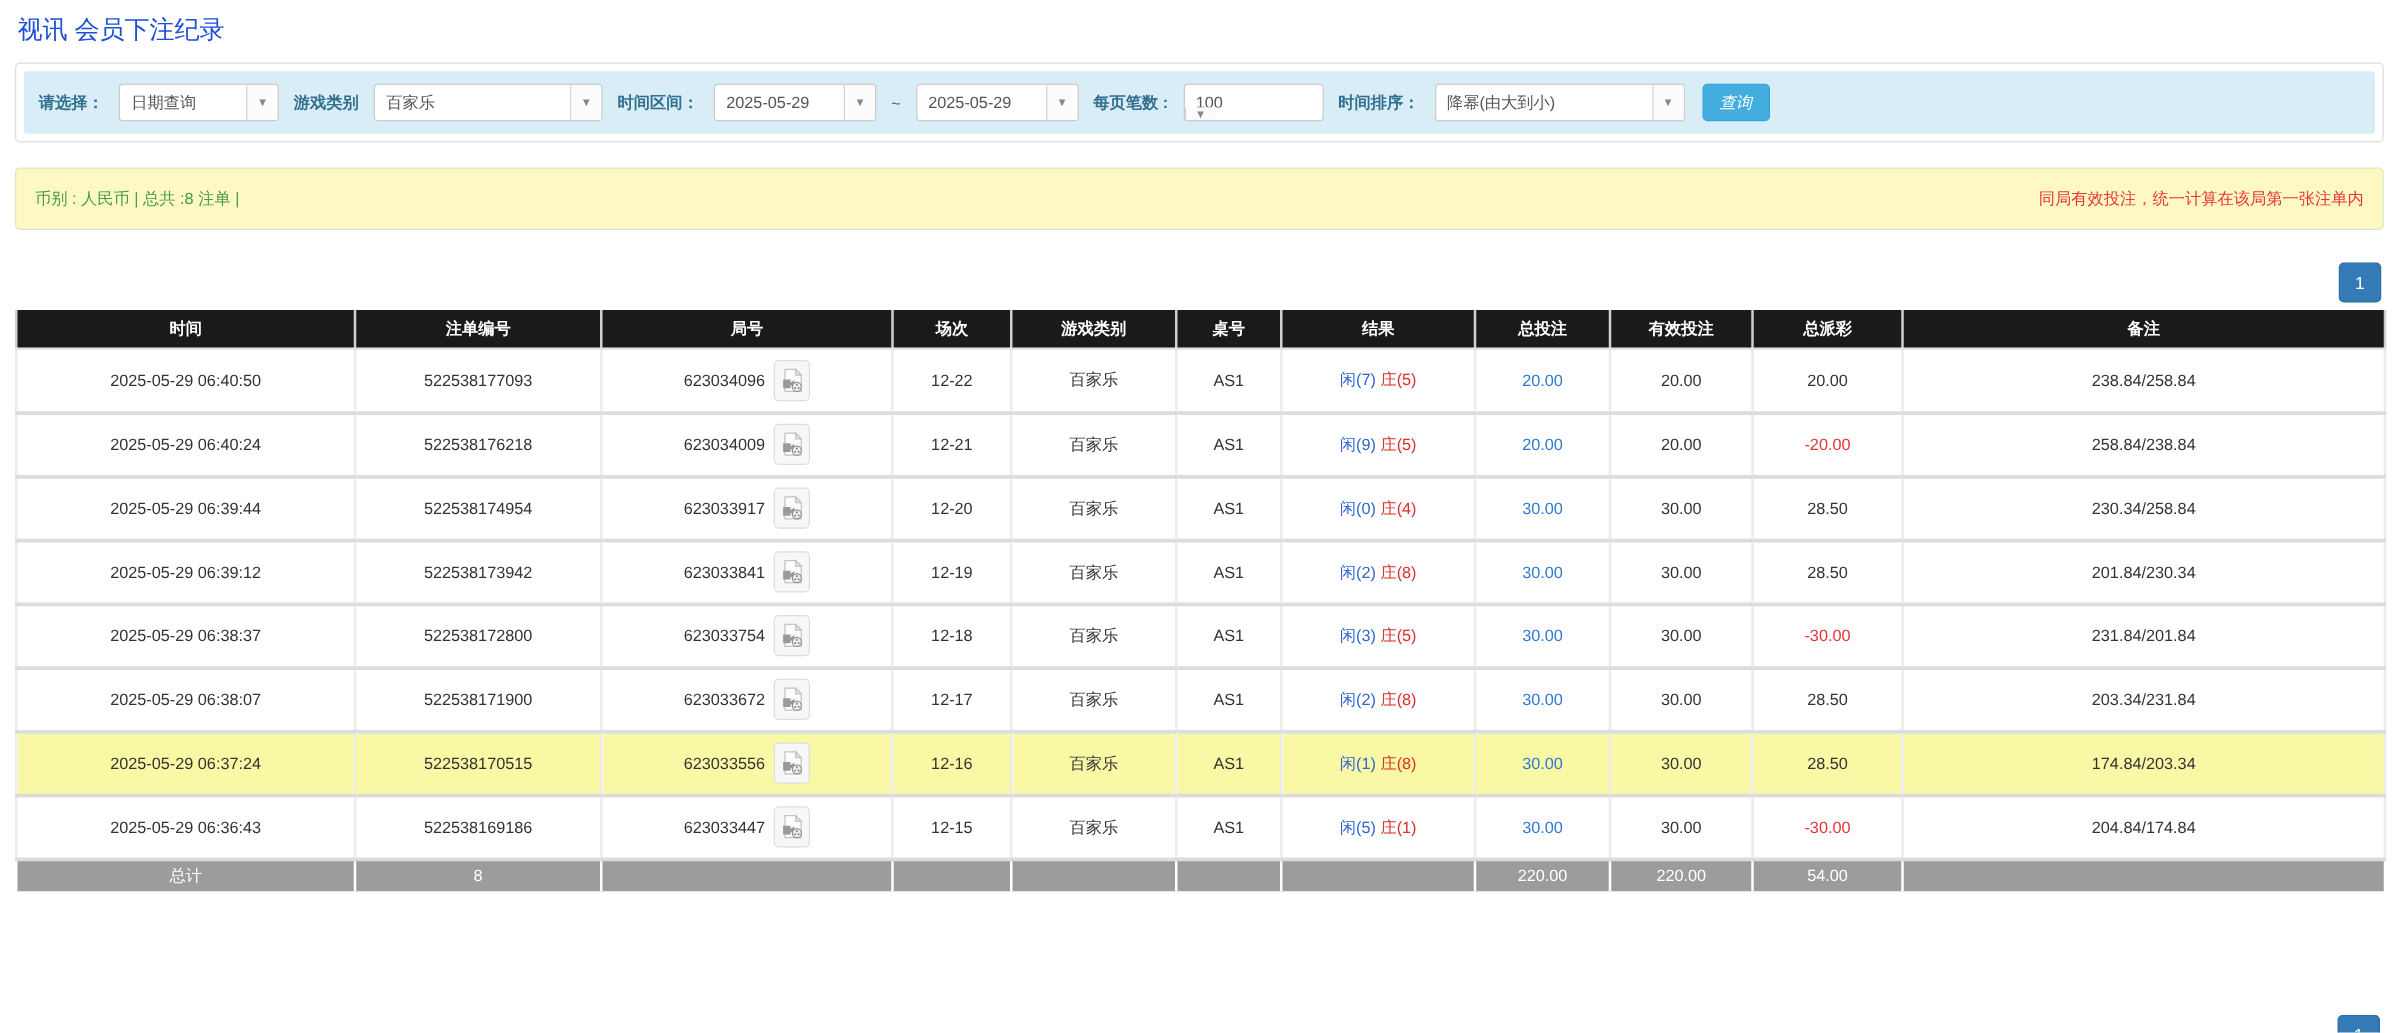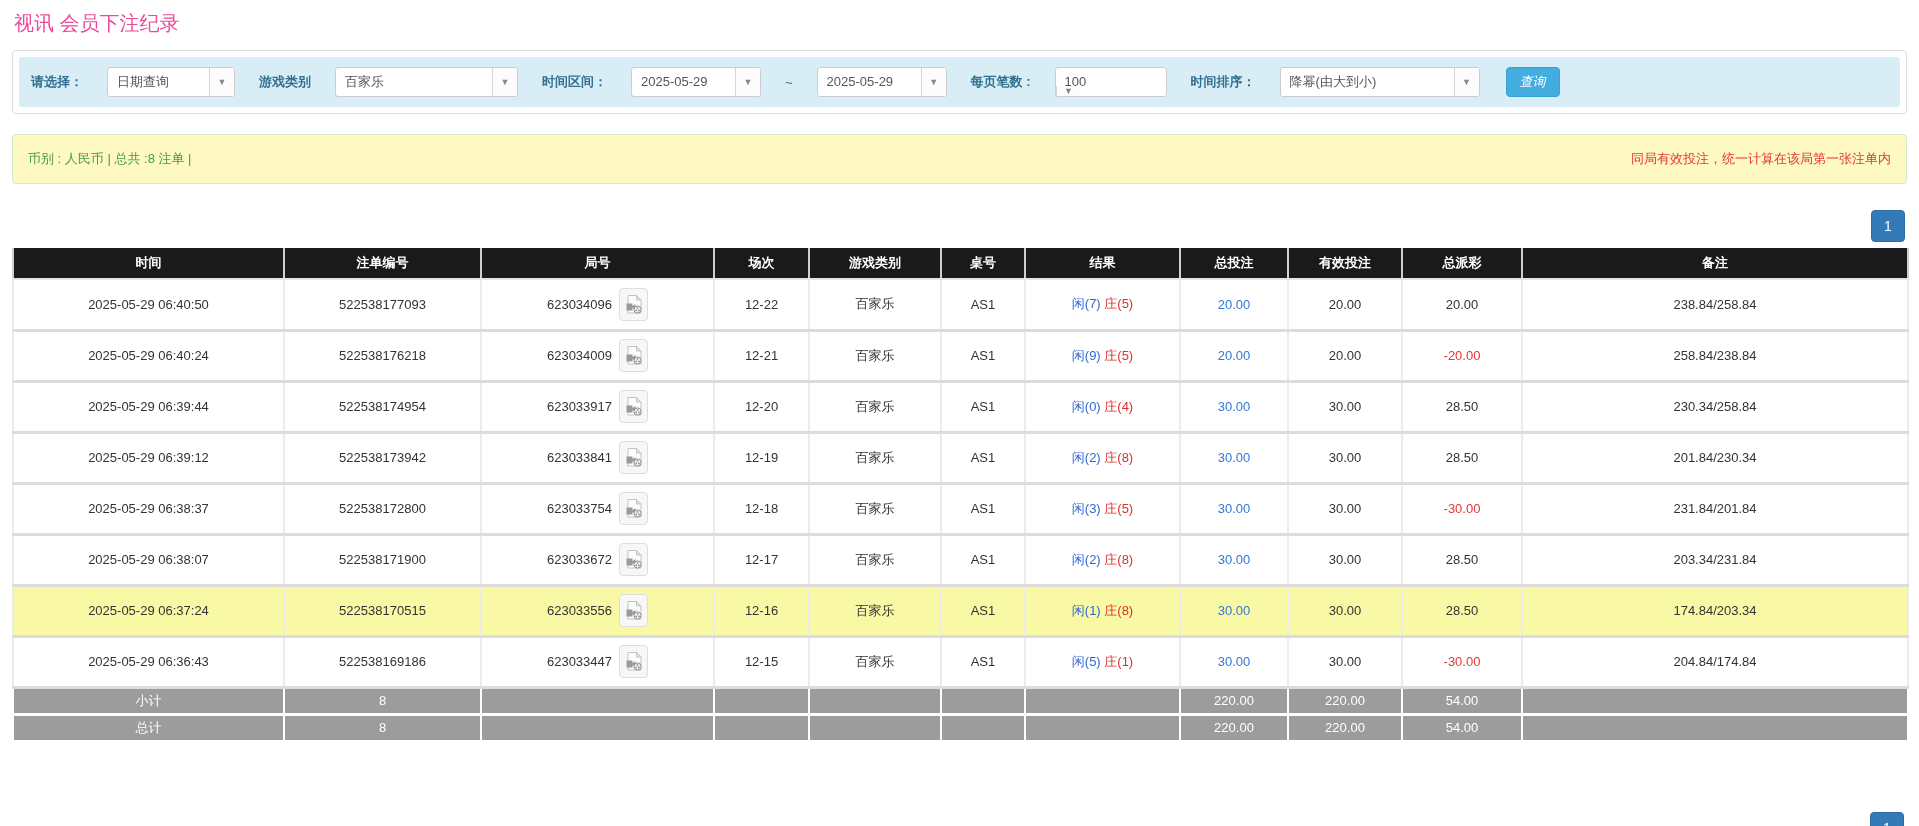--- a/index.html
+++ b/index.html
@@ -2,29 +2,29 @@
 <html><head>
 <meta charset="utf-8">
 <style>
   * { box-sizing: border-box; }
   html,body { margin:0; padding:0; }
   body {
     width:1919px; height:826px; overflow:hidden; position:relative;
     background:#fff; font-family:"Liberation Sans","DejaVu Sans",sans-serif;
     color:#333;
   }
-  .page-title { font-size:20px; font-weight:500; color:#ec4899; margin:10px 0 13px 14px; }
+  .page-title { font-size:20px; font-weight:500; color:#1d4ed8; margin:10px 0 13px 14px; }
 
   
   .panel {
     margin:0 12px; border:1px solid #ddd; border-radius:4px; background:#fff; padding:6px;
   }
   .filter-bar {
     background:#d9edf7; border-radius:3px; padding:10px 12px;
-    display:flex; align-items:center; gap:24px; white-space:nowrap;
+    display:flex; align-items:center; gap:12px; white-space:nowrap;
   }
   .flabel { font-size:13px; font-weight:bold; color:#31708f; }
   .combo {
     display:inline-flex; align-items:stretch; height:30px; background:#fff;
     border:1px solid #ccc; border-radius:3px; overflow:hidden; cursor:pointer;
   }
   .combo-text { font-size:13px; color:#555; line-height:28px; padding:0 9px; flex:1 1 auto; overflow:hidden; }
   .combo-arrow {
     width:25px; border-left:1px solid #d5d5d5; background:#fcfcfc; color:#888;
     display:flex; align-items:center; justify-content:center; font-size:9px;
@@ -372,41 +372,28 @@
         <td>AS1</td>
         <td><span class="res-player">闲(5)</span> <span class="res-banker">庄(1)</span></td>
         <td><a class="bet-link" href="#">30.00</a></td>
         <td>30.00</td>
         <td class="neg">-30.00</td>
         <td>204.84/174.84</td>
       </tr>
     </tbody>
   <tfoot id="table-foot">
       <tr>
-        <td>小计</td>
+        <td>总计</td>
         <td>8</td>
         <td></td>
         <td></td>
         <td></td>
         <td></td>
         <td></td>
         <td>220.00</td>
         <td>220.00</td>
         <td>54.00</td>
         <td></td>
       </tr>
-      <tr>
-        <td>总计</td>
-        <td>8</td>
-        <td></td>
-        <td></td>
-        <td></td>
-        <td></td>
-        <td></td>
-        <td>220.00</td>
-        <td>220.00</td>
-        <td>54.00</td>
-        <td></td>
-      </tr>
     </tfoot>
 </table>
 
 <button class="page-btn pager-bottom">1</button>
 
 </body></html>

